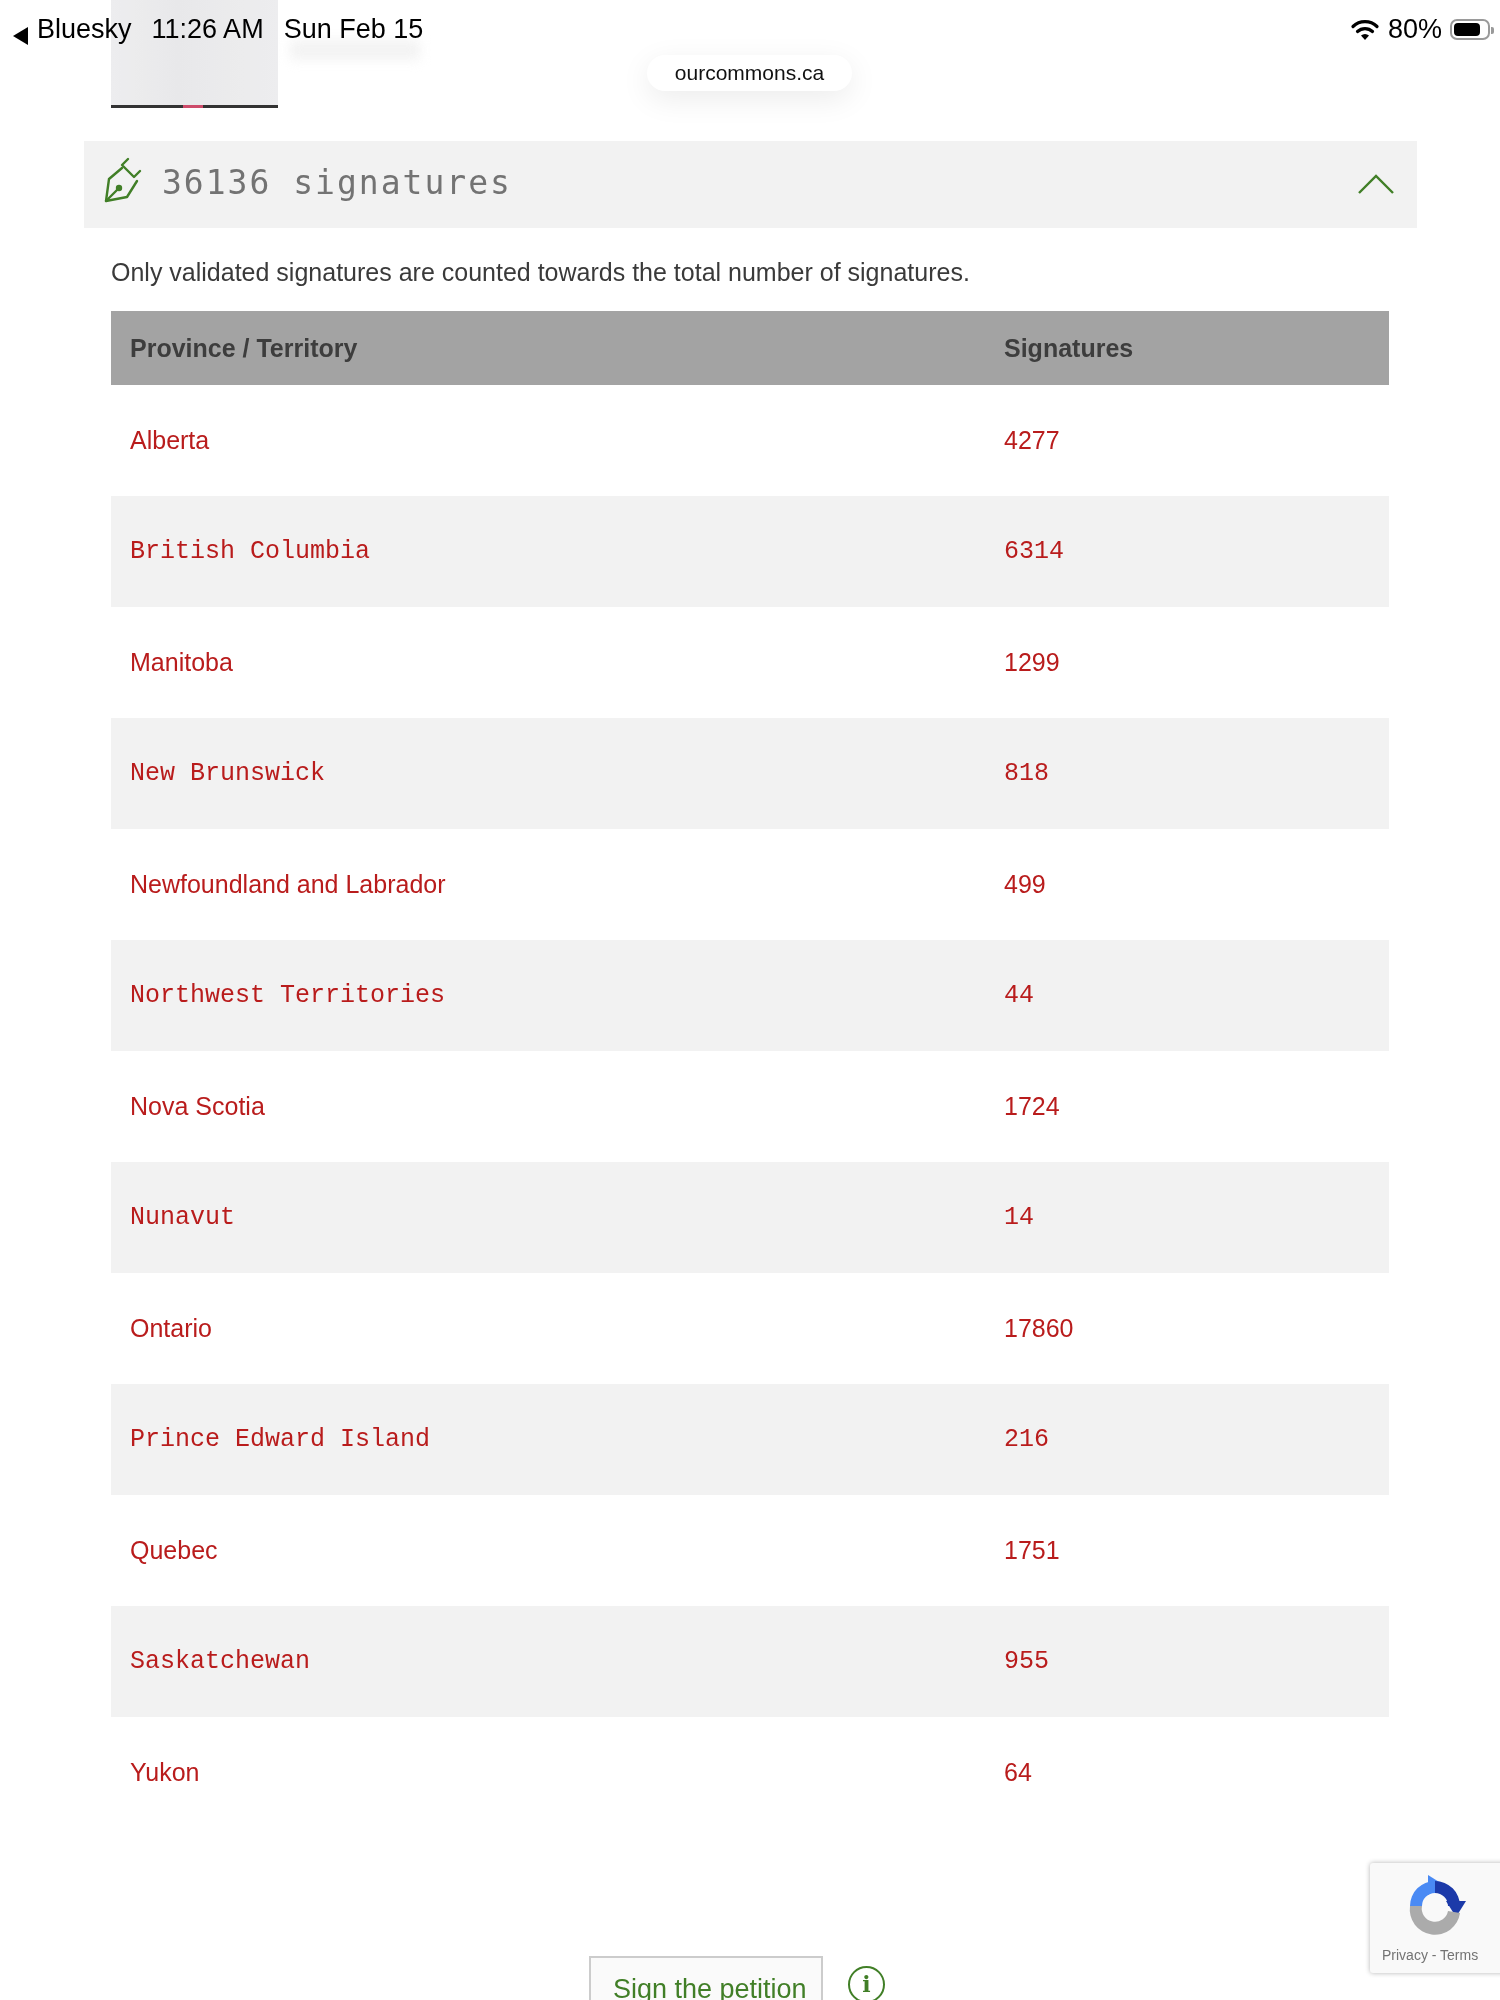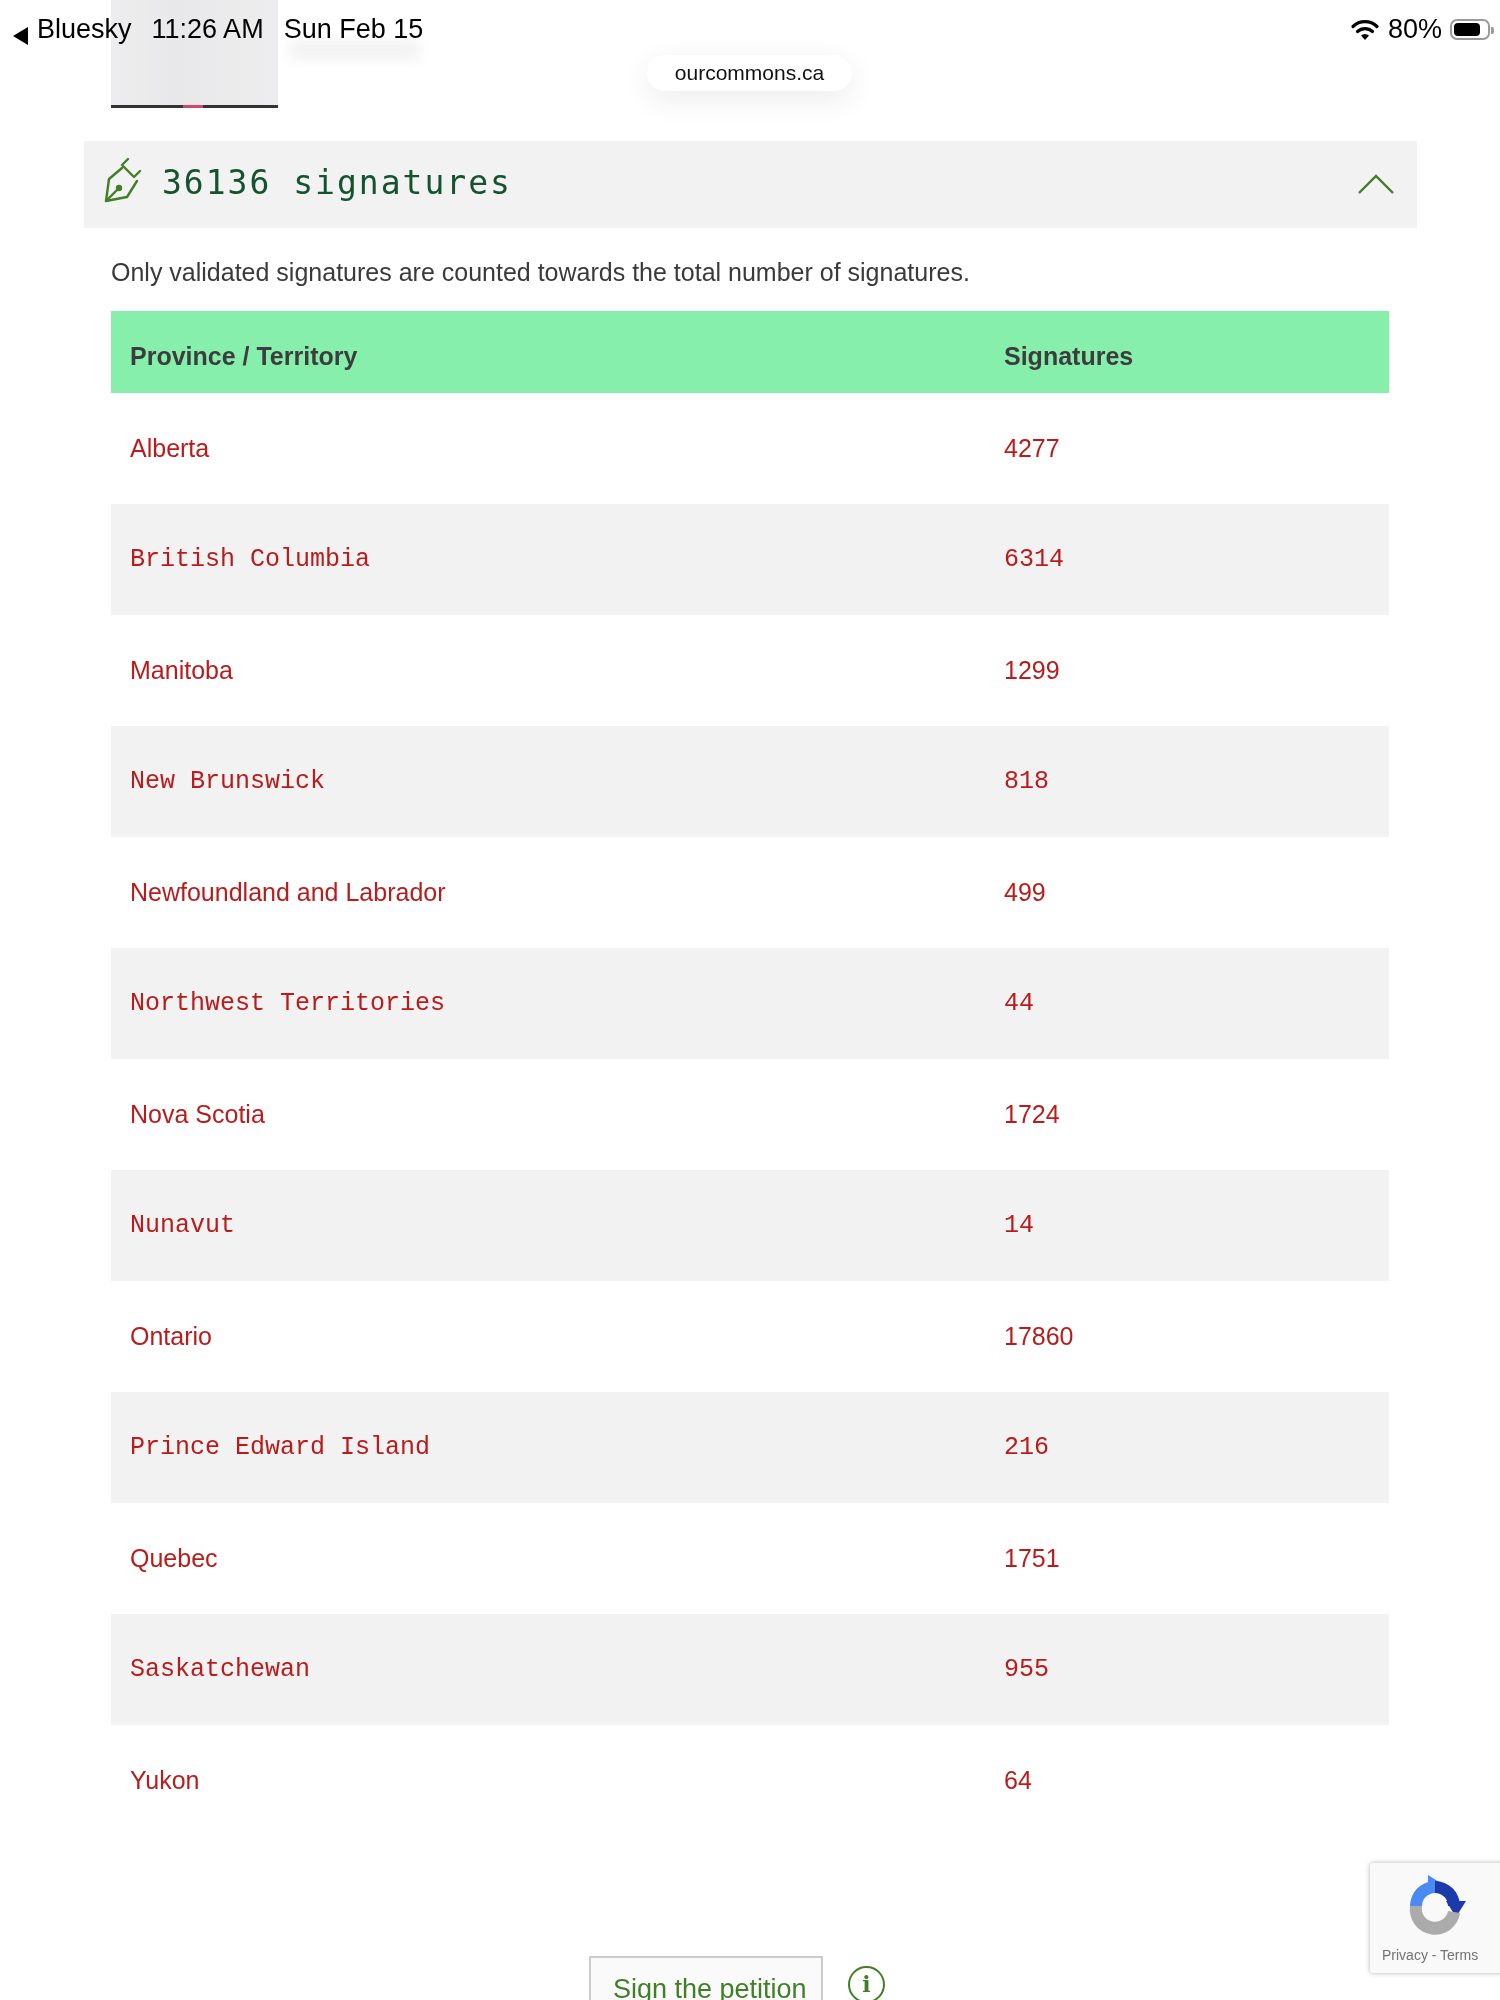--- a/index.html
+++ b/index.html
@@ -63,35 +63,35 @@
   }
   
   .acc-header {
     position: absolute; left: 84px; top: 141px; width: 1333px; height: 87px;
     background: #f2f2f2; display: flex; align-items: center;
   }
   .pen-icon { position: absolute; left: 19px; top: 16px; width: 50px; height: 50px; }
   .acc-title {
     position: absolute; left: 78px; top: 22px;
     font-family: "DejaVu Sans Mono", "Liberation Mono", monospace;
-    font-size: 33px; letter-spacing: 2px; color: #14532d; white-space: nowrap;
+    font-size: 33px; letter-spacing: 2px; color: #737373; white-space: nowrap;
   }
   .chevron-up { position: absolute; right: 22px; top: 32px; width: 38px; height: 22px; }
   
   .desc {
     position: absolute; left: 111px; top: 258px; font-size: 25px; color: #3a3a3a; white-space: nowrap;
   }
   
   .sig-table {
     position: absolute; left: 111px; top: 311px; width: 1278px; border-collapse: collapse;
     font-size: 25px;
   }
   .sig-table th {
-    background: #86efac; height: 74px; text-align: left; font-weight: bold; color: #3d3d3d;
-    padding: 8px 0 0 19px; font-size: 25px;
+    background: #a3a3a3; height: 74px; text-align: left; font-weight: bold; color: #3d3d3d;
+    padding: 0 0 0 19px; font-size: 25px;
   }
   .sig-table td { height: 111px; padding: 0 0 0 19px; color: #b91c1c; }
   .sig-table tr.alt td { background: #f2f2f2; font-family: Liberation Mono, monospace; }
   .col-name { width: 855px; }
   
   .sign-btn {
     position: absolute; left: 589px; top: 1956px; width: 234px; height: 60px;
     border: 2px solid #cccccc; background: #fafafa; box-sizing: border-box;
     color: #417f27; font-size: 27px; padding: 16px 0 0 22px; white-space: nowrap;
     cursor: pointer;

